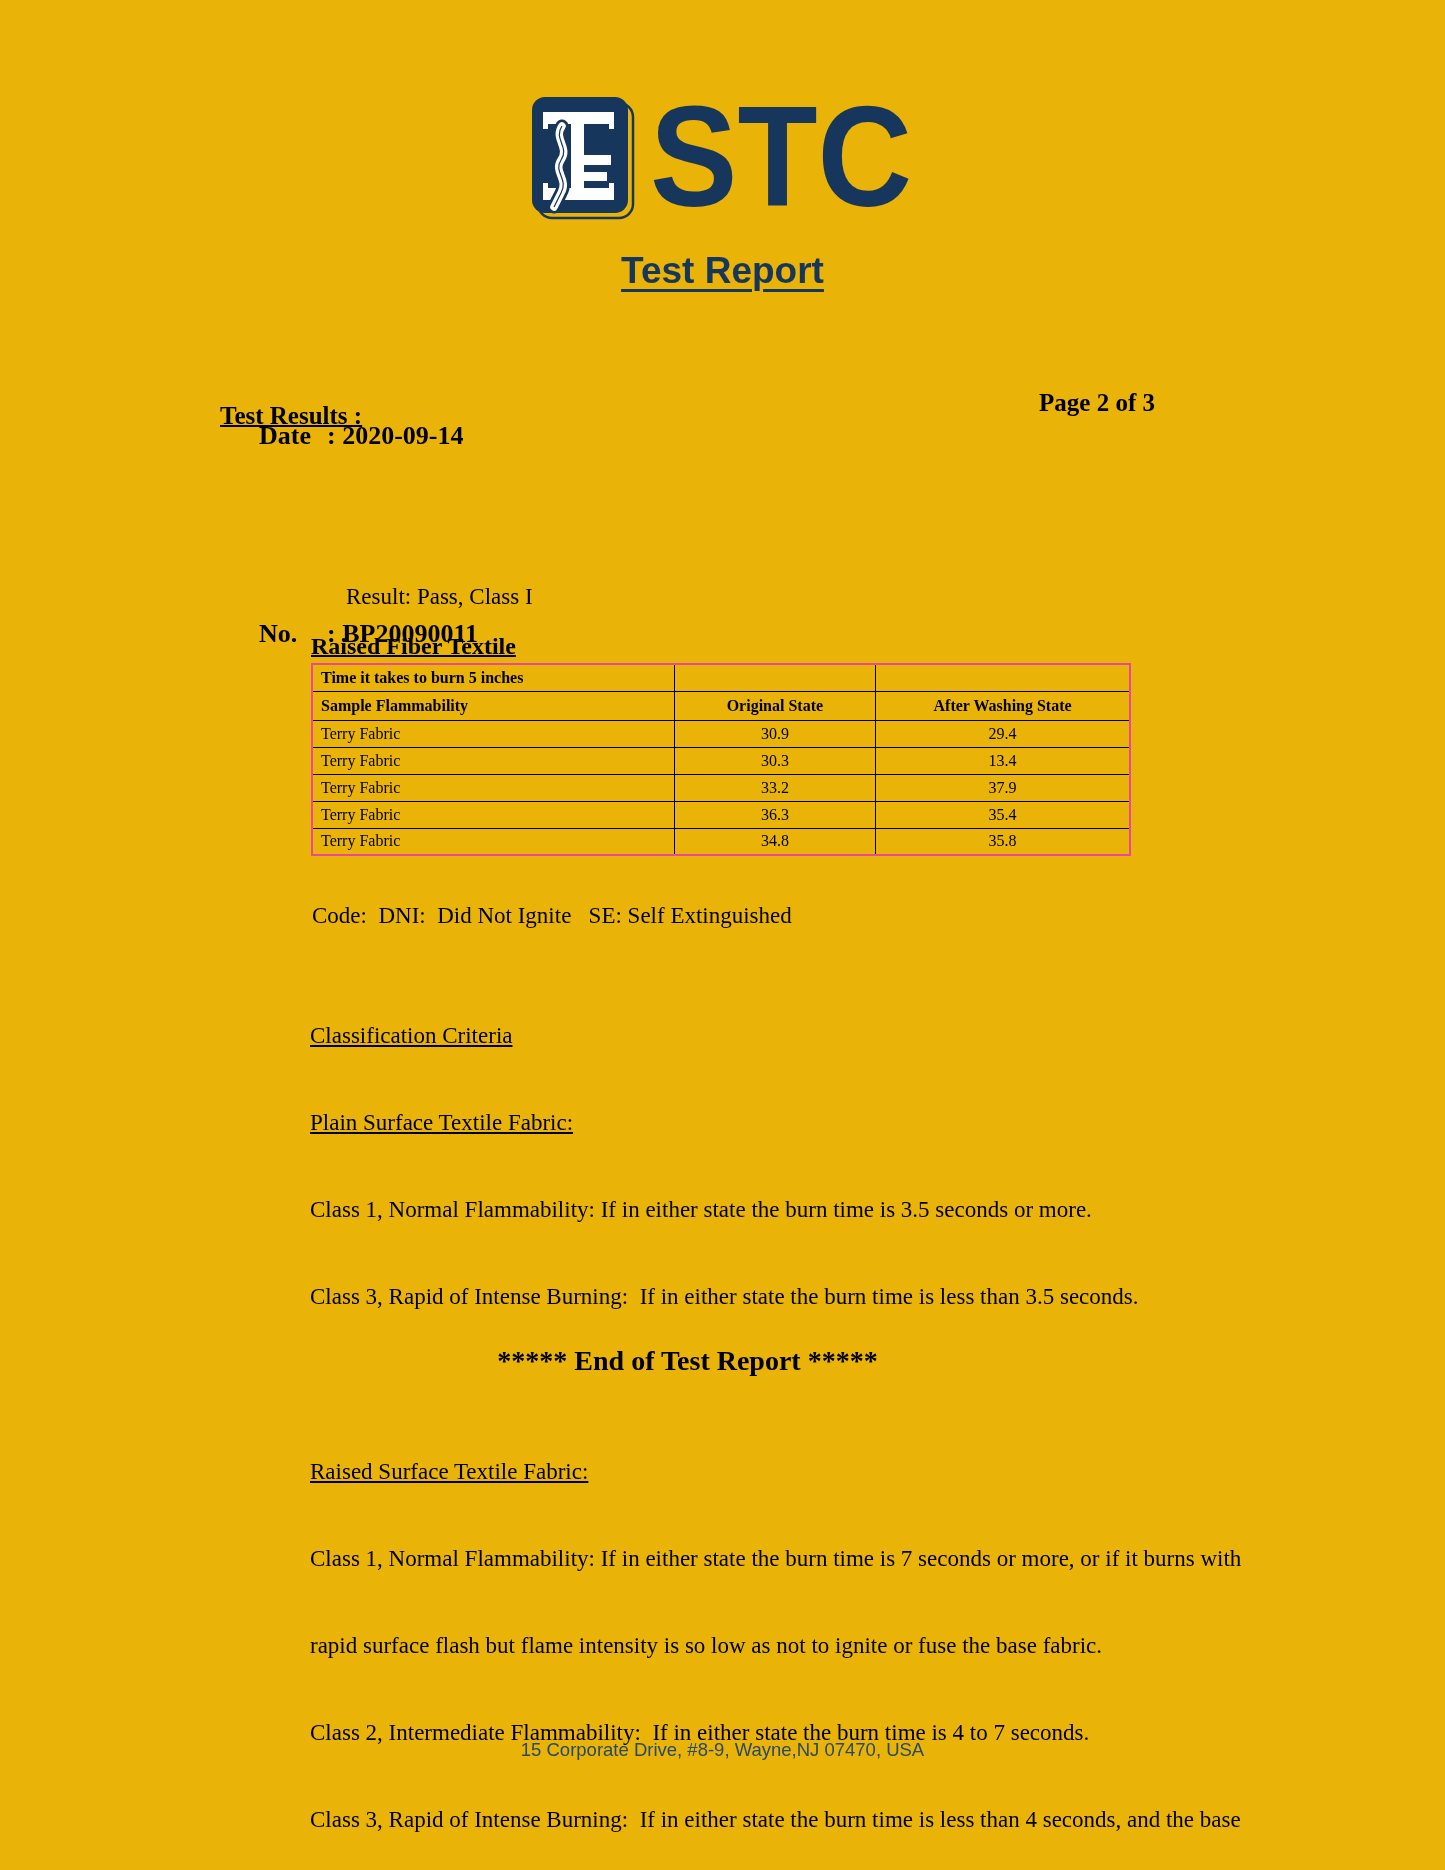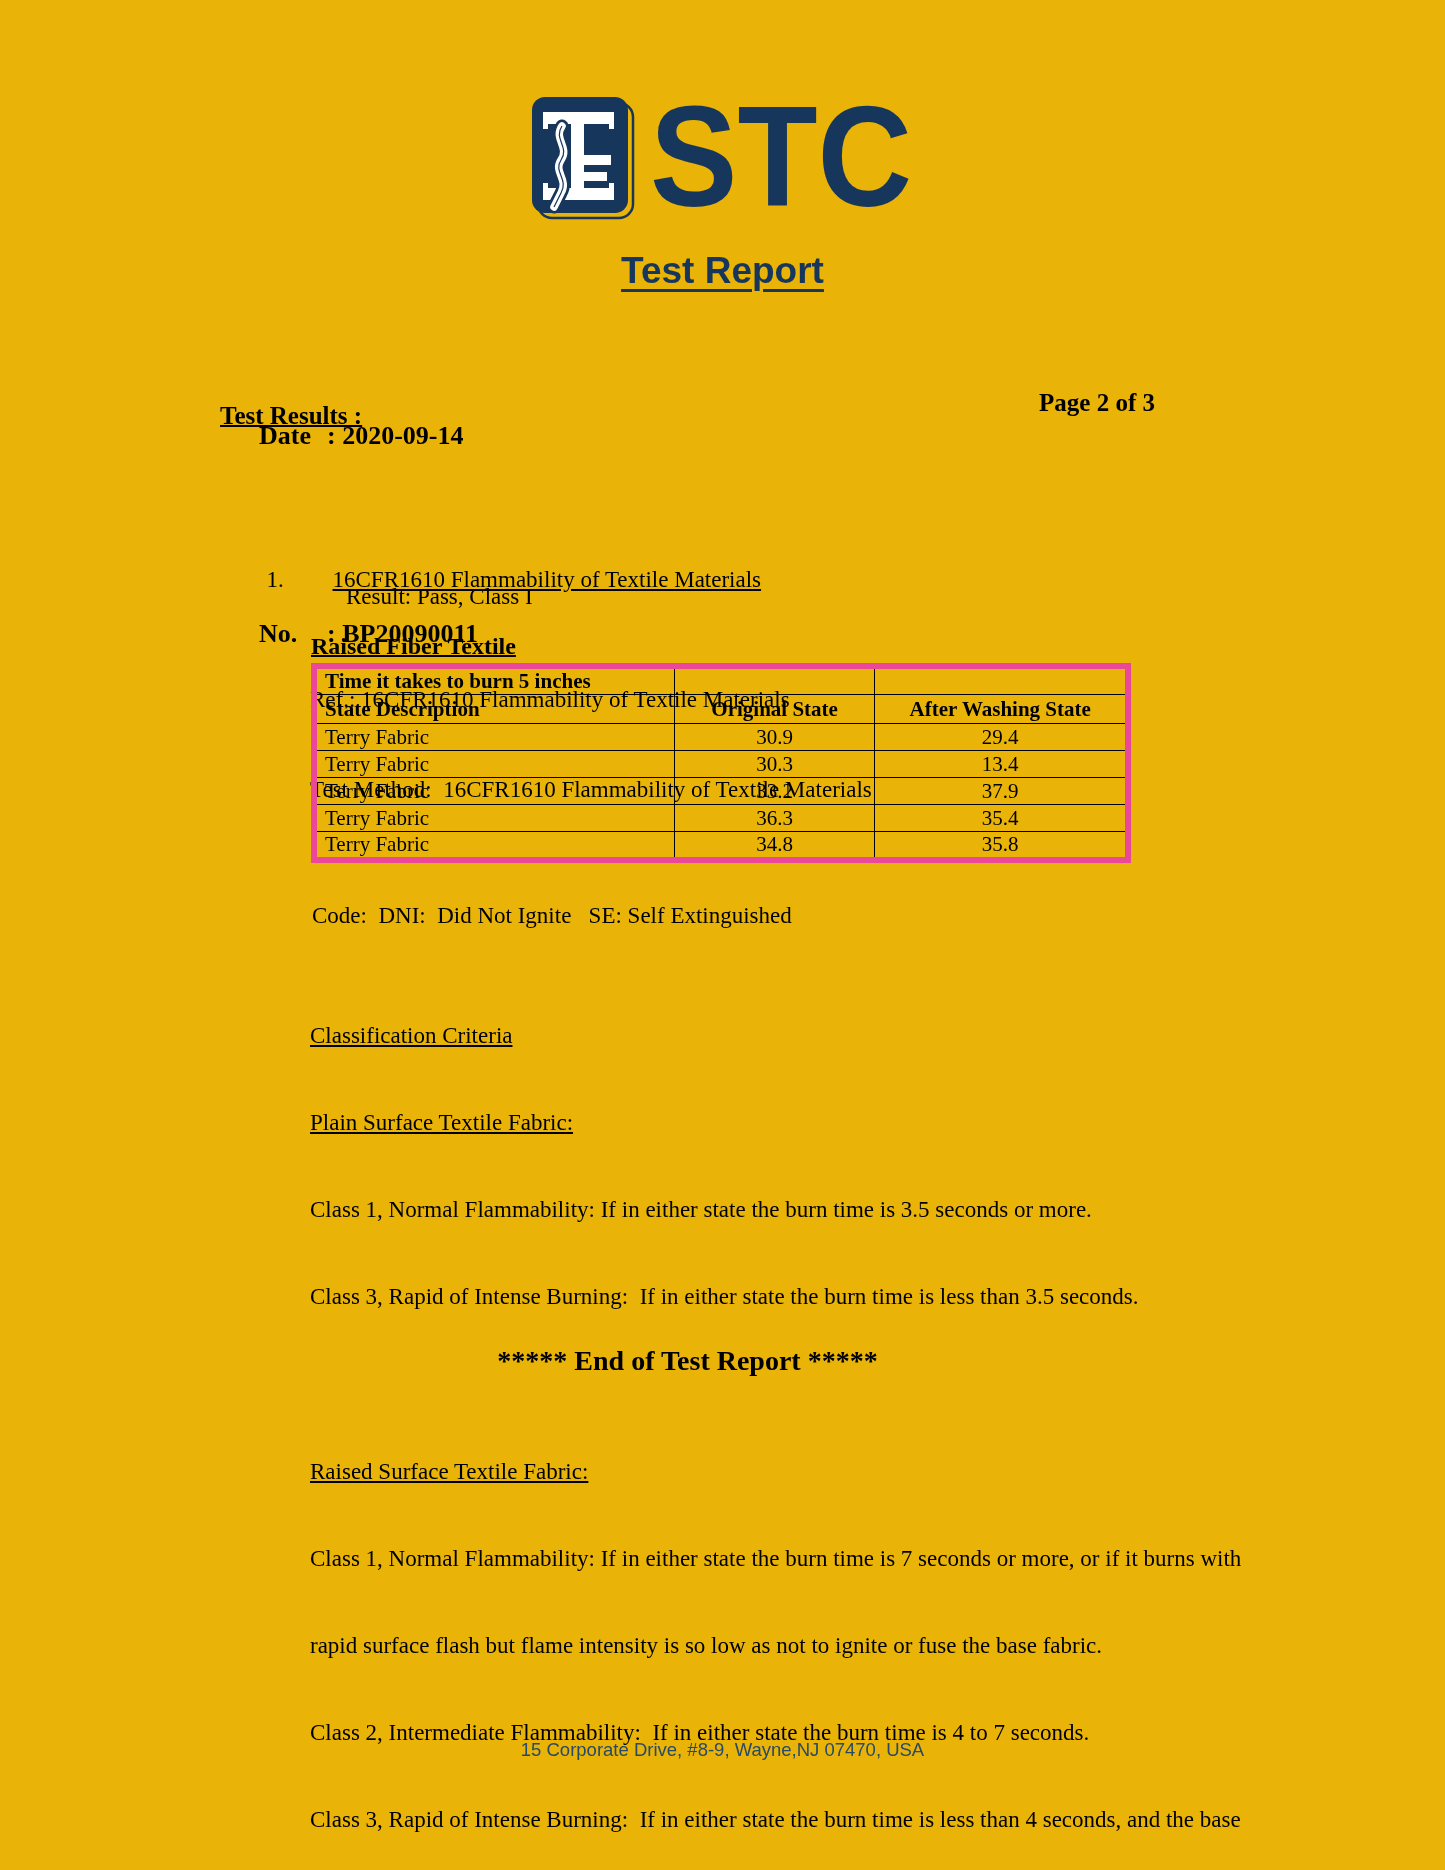--- a/index.html
+++ b/index.html
@@ -62,22 +62,22 @@
   }
   
   .table-block { position:absolute; top:633px; left:311px; width:700px; }
   .table-title {
     font-weight:bold; font-size:24px;
     text-decoration:underline; text-decoration-thickness:2px;
     margin-bottom:3px; white-space:pre;
   }
   table.burn {
     width:820px; border-collapse:collapse;
-    border:6px solid #ec4899;
-    font-size:21px;
+    border:2px solid #ec4899;
+    font-size:16px;
   }
   table.burn td {
     border:1.5px solid #000;
     height:27px; padding:0 4px;
     text-align:center; vertical-align:middle;
     white-space:pre;
   }
   table.burn td.c-left { text-align:left; padding-left:8px; }
   table.burn .b { font-weight:bold; }
   table.burn tr.head-row td { height:29px; }
@@ -146,46 +146,39 @@
       <span class="meta-label">Date</span><span>: 2020-09-14</span>
       <span class="page-ind">Page 2 of 3</span>
     </div>
     <div class="meta-row">
       <span class="meta-label">No.</span><span>: BP20090011</span>
     </div>
   </div>
 
   <div class="section-title">Test Results :</div>
 
-  <div class="item-block">
-    <div class="item-head">
-      <span class="item-num">1.</span><span class="u">16CFR1610 Flammability of Textile Materials</span>
-    </div>
-    <div class="ind">Ref.: 16CFR1610 Flammability of Textile Materials</div>
-    <div class="ind">Test Method:  16CFR1610 Flammability of Textile Materials</div>
-  </div>
 
   <div class="result-line">Result: Pass, Class I</div>
 
   <div class="table-block">
     <div class="table-title">Raised Fiber Textile</div>
     <table class="burn">
       <colgroup>
           <col style="width:309px">
           <col style="width:172px">
           <col style="width:217px">
         </colgroup>
       <tbody>
           <tr>
         <td class="c-left b">Time it takes to burn 5 inches</td>
         <td></td>
         <td></td>
       </tr>
       <tr class="head-row">
-        <td class="c-left b">State Description</td>
+        <td class="c-left b">Sample Flammability</td>
         <td class="b">Original State</td>
         <td class="b">After Washing State</td>
       </tr>
       <tr>
         <td class="c-left">Terry Fabric</td>
         <td>30.9</td>
         <td>29.4</td>
       </tr>
       <tr>
         <td class="c-left">Terry Fabric</td>

